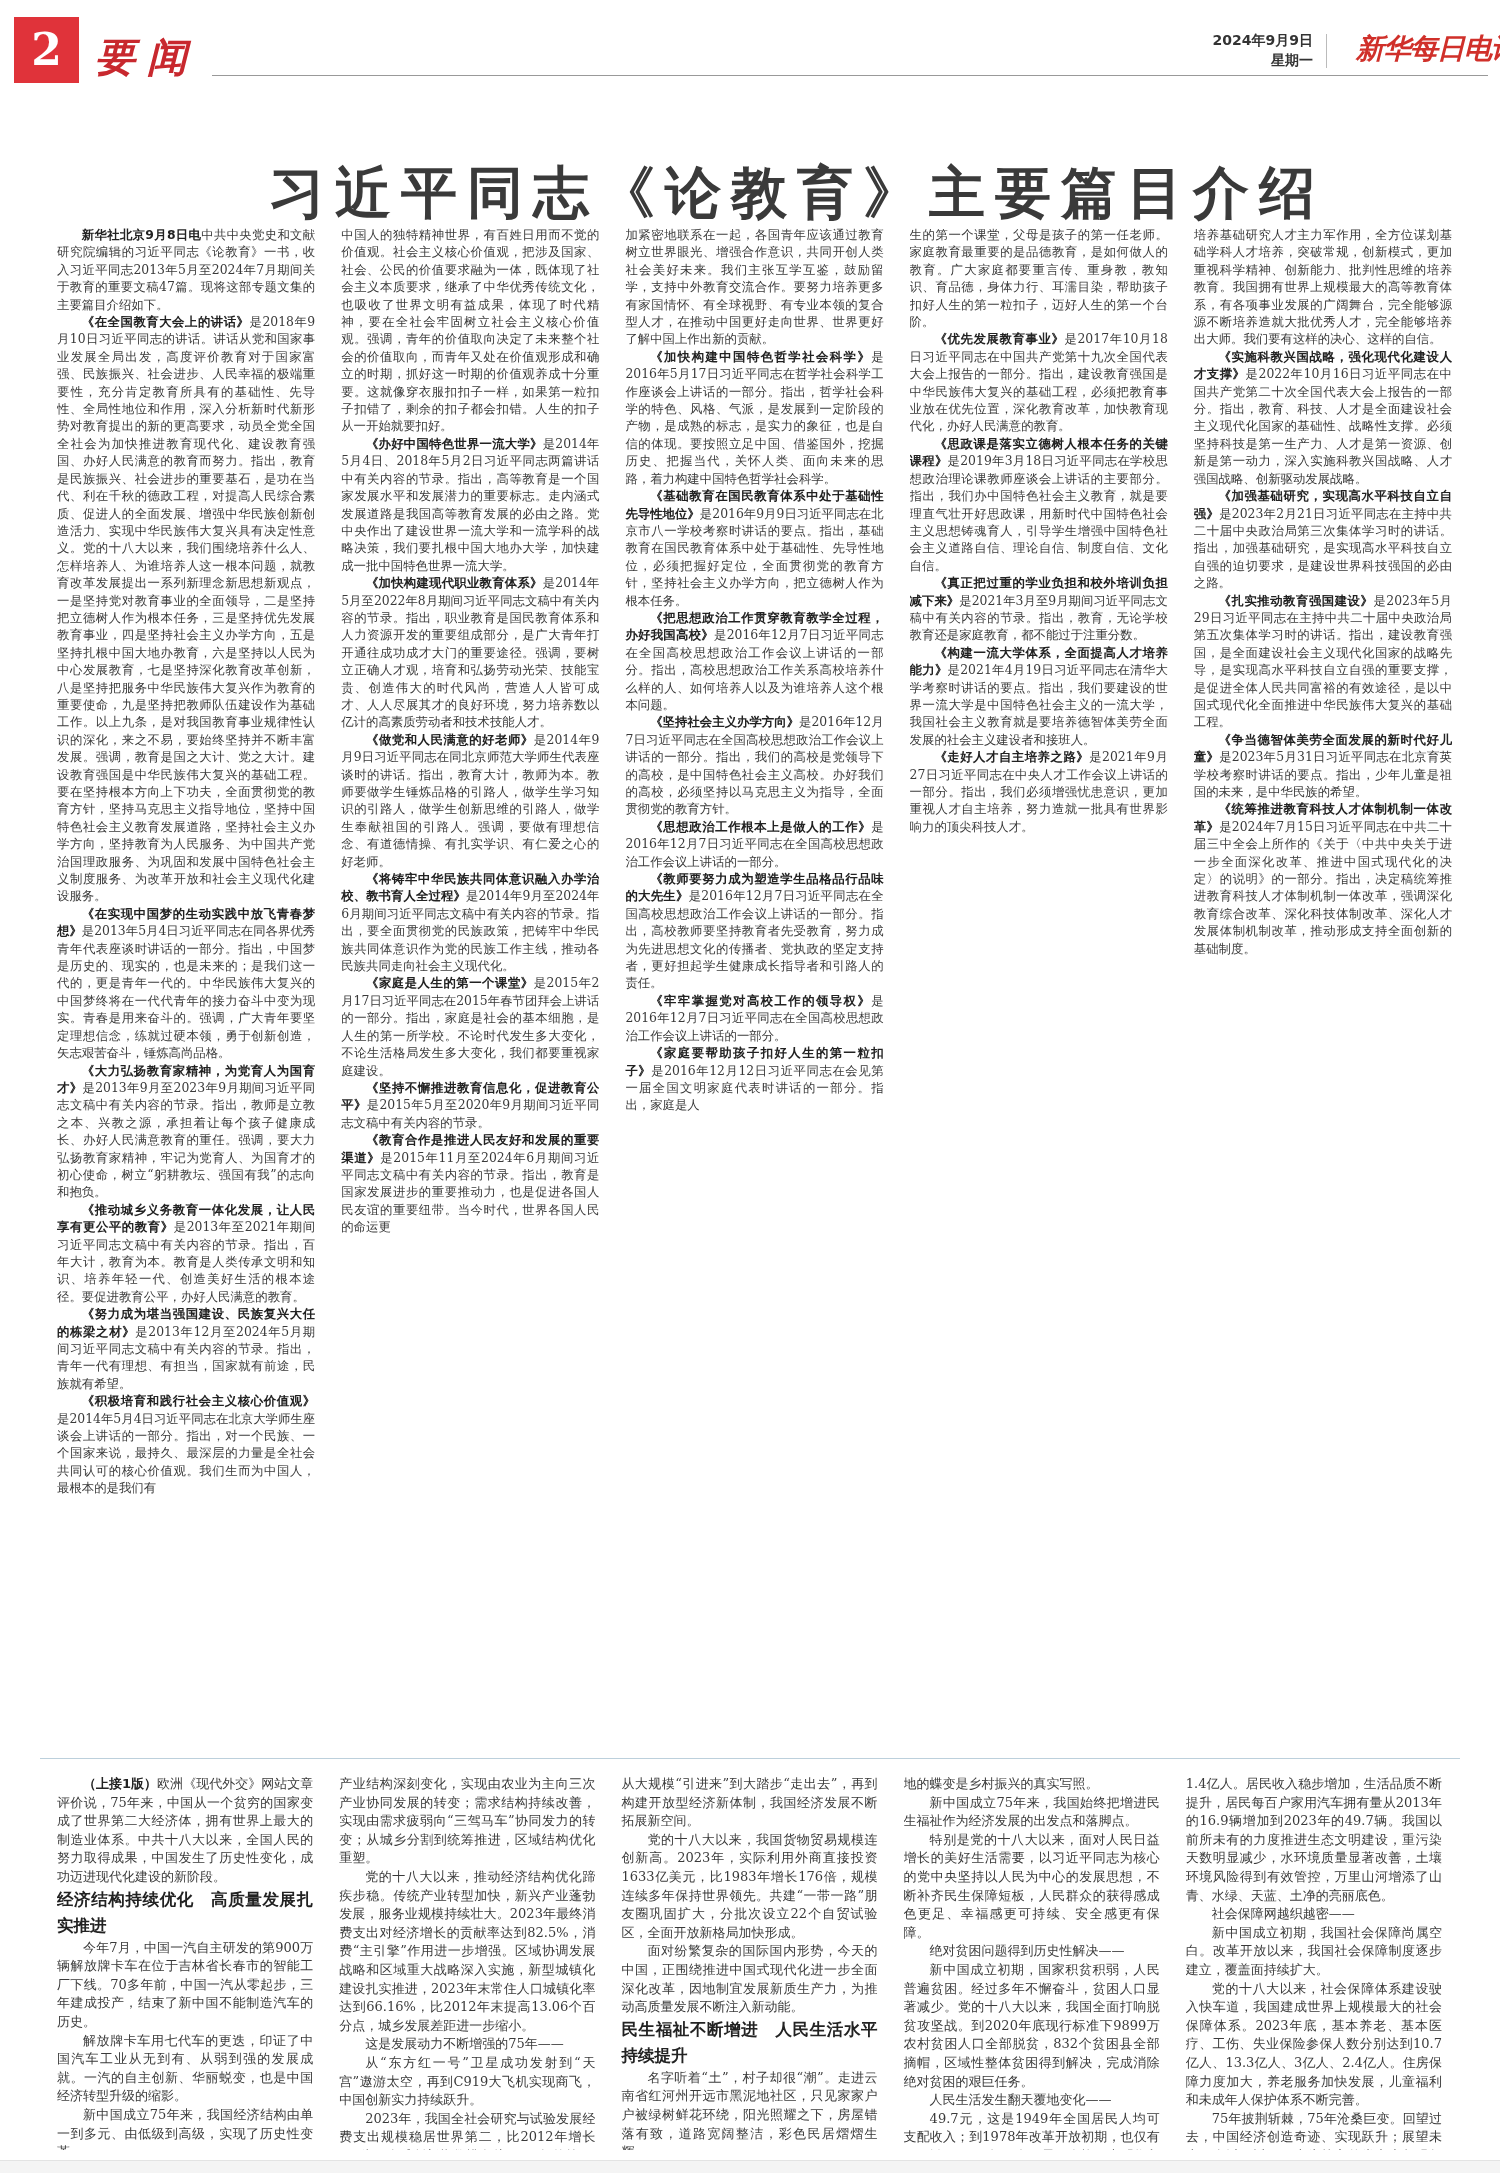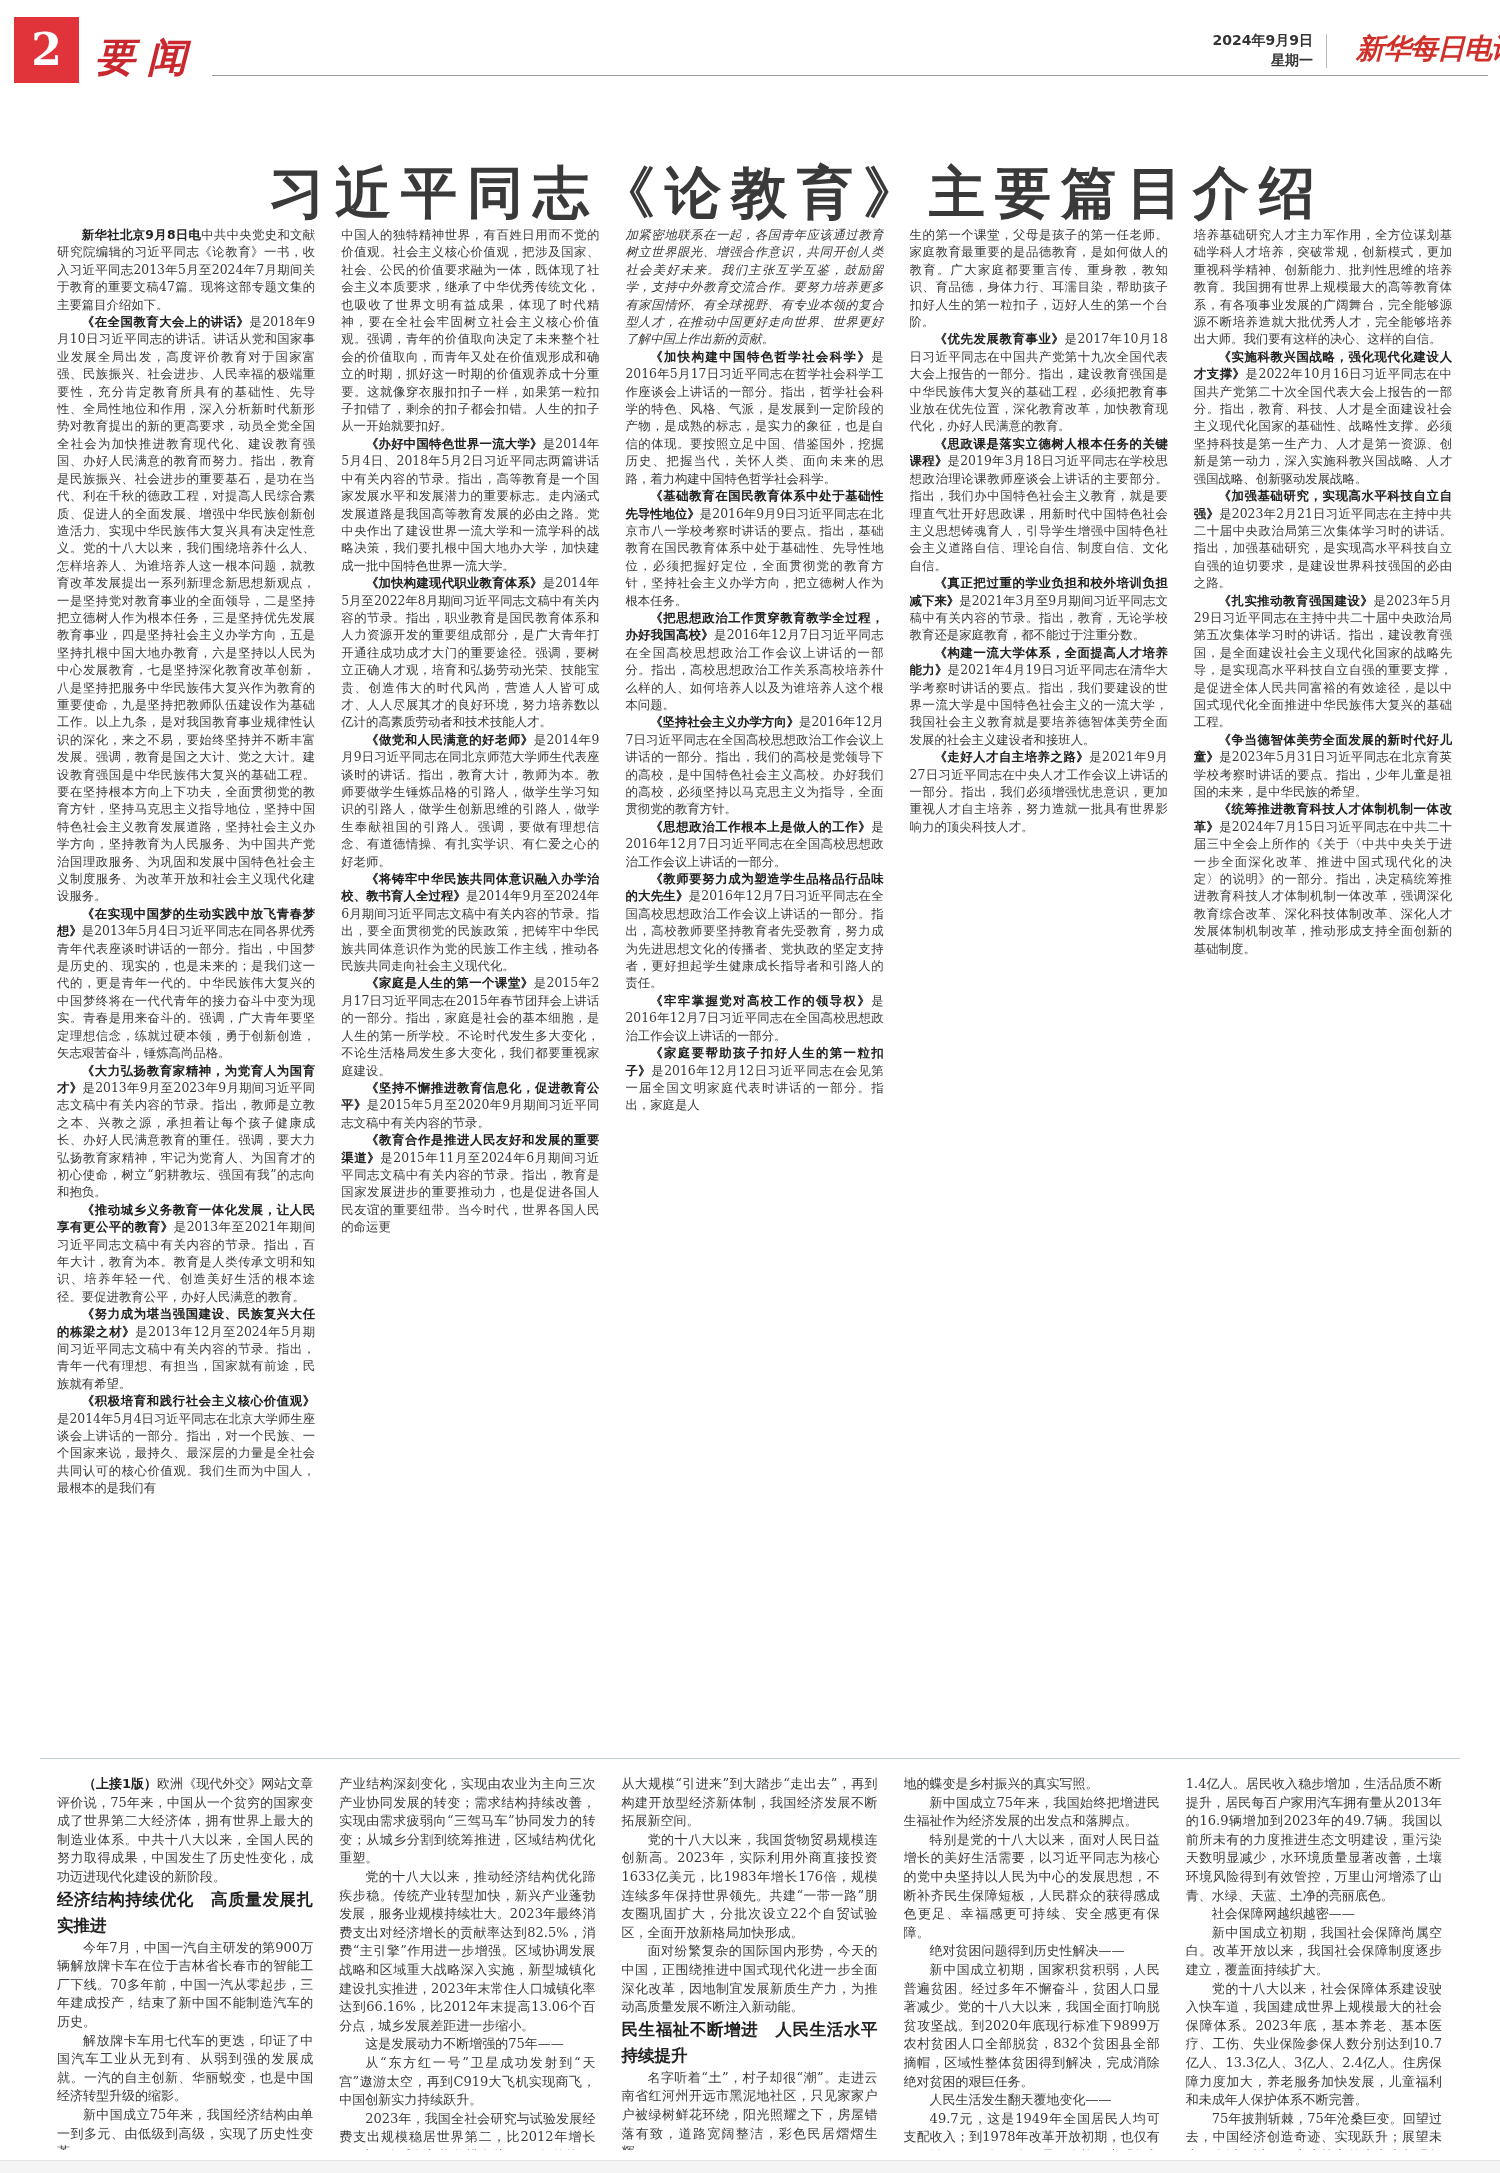--- a/index.html
+++ b/index.html
@@ -57,21 +57,21 @@
       <p style="text-indent: 0px;"><span>中国人的独特精神世界，有百姓日用而不觉的价值观。社会主义核心价值观，把涉及国家、社会、公民的价值要求融为一体，既体现了社会主义本质要求，继承了中华优秀传统文化，也吸收了世界文明有益成果，体现了时代精神，要在全社会牢固树立社会主义核心价值观。强调，青年的价值取向决定了未来整个社会的价值取向，而青年又处在价值观形成和确立的时期，抓好这一时期的价值观养成十分重要。这就像穿衣服扣扣子一样，如果第一粒扣子扣错了，剩余的扣子都会扣错。人生的扣子从一开始就要扣好。</span></p>
       <p><b>《办好中国特色世界一流大学》</b><span>是2014年5月4日、2018年5月2日习近平同志两篇讲话中有关内容的节录。指出，高等教育是一个国家发展水平和发展潜力的重要标志。走内涵式发展道路是我国高等教育发展的必由之路。党中央作出了建设世界一流大学和一流学科的战略决策，我们要扎根中国大地办大学，加快建成一批中国特色世界一流大学。</span></p>
       <p><b>《加快构建现代职业教育体系》</b><span>是2014年5月至2022年8月期间习近平同志文稿中有关内容的节录。指出，职业教育是国民教育体系和人力资源开发的重要组成部分，是广大青年打开通往成功成才大门的重要途径。强调，要树立正确人才观，培育和弘扬劳动光荣、技能宝贵、创造伟大的时代风尚，营造人人皆可成才、人人尽展其才的良好环境，努力培养数以亿计的高素质劳动者和技术技能人才。</span></p>
       <p><b>《做党和人民满意的好老师》</b><span>是2014年9月9日习近平同志在同北京师范大学师生代表座谈时的讲话。指出，教育大计，教师为本。教师要做学生锤炼品格的引路人，做学生学习知识的引路人，做学生创新思维的引路人，做学生奉献祖国的引路人。强调，要做有理想信念、有道德情操、有扎实学识、有仁爱之心的好老师。</span></p>
       <p><b>《将铸牢中华民族共同体意识融入办学治校、教书育人全过程》</b><span>是2014年9月至2024年6月期间习近平同志文稿中有关内容的节录。指出，要全面贯彻党的民族政策，把铸牢中华民族共同体意识作为党的民族工作主线，推动各民族共同走向社会主义现代化。</span></p>
       <p><b>《家庭是人生的第一个课堂》</b><span>是2015年2月17日习近平同志在2015年春节团拜会上讲话的一部分。指出，家庭是社会的基本细胞，是人生的第一所学校。不论时代发生多大变化，不论生活格局发生多大变化，我们都要重视家庭建设。</span></p>
       <p><b>《坚持不懈推进教育信息化，促进教育公平》</b><span>是2015年5月至2020年9月期间习近平同志文稿中有关内容的节录。</span></p>
       <p><b>《教育合作是推进人民友好和发展的重要渠道》</b><span>是2015年11月至2024年6月期间习近平同志文稿中有关内容的节录。指出，教育是国家发展进步的重要推动力，也是促进各国人民友谊的重要纽带。当今时代，世界各国人民的命运更</span></p>
     </div>
   <div class="col">
-      <p style="text-indent: 0px; font-style: italic;"><span>加紧密地联系在一起，各国青年应该通过教育树立世界眼光、增强合作意识，共同开创人类社会美好未来。我们主张互学互鉴，鼓励留学，支持中外教育交流合作。要努力培养更多有家国情怀、有全球视野、有专业本领的复合型人才，在推动中国更好走向世界、世界更好了解中国上作出新的贡献。</span></p>
+      <p style="text-indent: 0px;"><span>加紧密地联系在一起，各国青年应该通过教育树立世界眼光、增强合作意识，共同开创人类社会美好未来。我们主张互学互鉴，鼓励留学，支持中外教育交流合作。要努力培养更多有家国情怀、有全球视野、有专业本领的复合型人才，在推动中国更好走向世界、世界更好了解中国上作出新的贡献。</span></p>
       <p><b>《加快构建中国特色哲学社会科学》</b><span>是2016年5月17日习近平同志在哲学社会科学工作座谈会上讲话的一部分。指出，哲学社会科学的特色、风格、气派，是发展到一定阶段的产物，是成熟的标志，是实力的象征，也是自信的体现。要按照立足中国、借鉴国外，挖掘历史、把握当代，关怀人类、面向未来的思路，着力构建中国特色哲学社会科学。</span></p>
       <p><b>《基础教育在国民教育体系中处于基础性先导性地位》</b><span>是2016年9月9日习近平同志在北京市八一学校考察时讲话的要点。指出，基础教育在国民教育体系中处于基础性、先导性地位，必须把握好定位，全面贯彻党的教育方针，坚持社会主义办学方向，把立德树人作为根本任务。</span></p>
       <p><b>《把思想政治工作贯穿教育教学全过程，办好我国高校》</b><span>是2016年12月7日习近平同志在全国高校思想政治工作会议上讲话的一部分。指出，高校思想政治工作关系高校培养什么样的人、如何培养人以及为谁培养人这个根本问题。</span></p>
       <p><b>《坚持社会主义办学方向》</b><span>是2016年12月7日习近平同志在全国高校思想政治工作会议上讲话的一部分。指出，我们的高校是党领导下的高校，是中国特色社会主义高校。办好我们的高校，必须坚持以马克思主义为指导，全面贯彻党的教育方针。</span></p>
       <p><b>《思想政治工作根本上是做人的工作》</b><span>是2016年12月7日习近平同志在全国高校思想政治工作会议上讲话的一部分。</span></p>
       <p><b>《教师要努力成为塑造学生品格品行品味的大先生》</b><span>是2016年12月7日习近平同志在全国高校思想政治工作会议上讲话的一部分。指出，高校教师要坚持教育者先受教育，努力成为先进思想文化的传播者、党执政的坚定支持者，更好担起学生健康成长指导者和引路人的责任。</span></p>
       <p><b>《牢牢掌握党对高校工作的领导权》</b><span>是2016年12月7日习近平同志在全国高校思想政治工作会议上讲话的一部分。</span></p>
       <p><b>《家庭要帮助孩子扣好人生的第一粒扣子》</b><span>是2016年12月12日习近平同志在会见第一届全国文明家庭代表时讲话的一部分。指出，家庭是人</span></p>
     </div>
   <div class="col">

